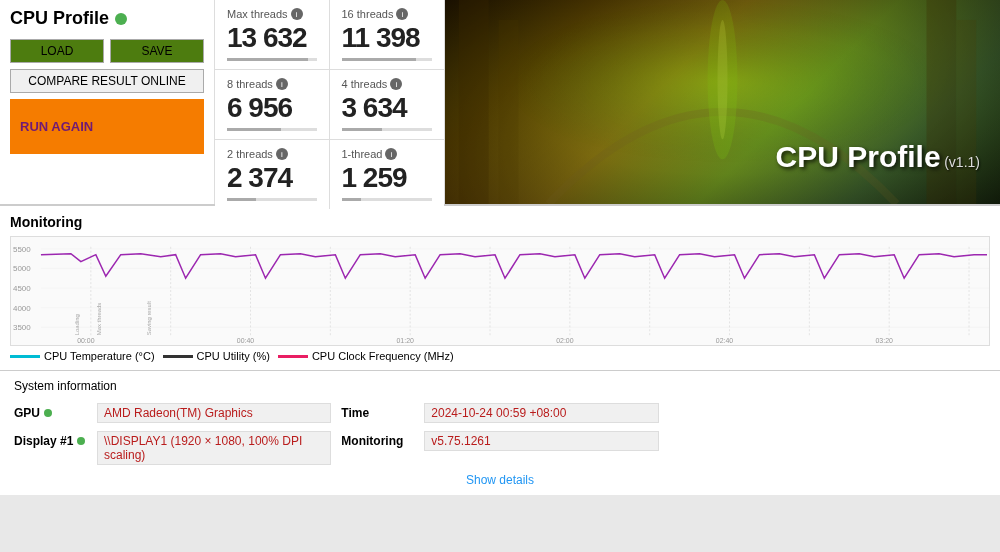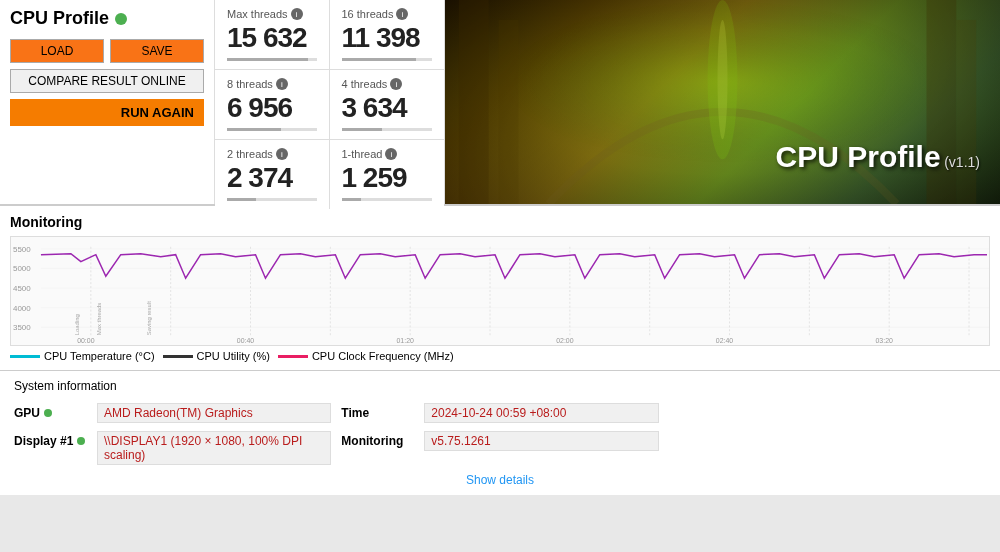--- a/index.html
+++ b/index.html
@@ -5,23 +5,23 @@
     * { box-sizing: border-box; margin: 0; padding: 0; }
     body { font-family: Arial, sans-serif; background: #e8e8e8; width: 1000px; height: 552px; overflow: hidden; font-size: 13px; }
 
     
     .header { background: #fff; padding: 0; display: flex; align-items: stretch; border-bottom: 1px solid #ccc; height: 205px; }
 
     .left-panel { width: 215px; padding: 8px 10px; border-right: 1px solid #ddd; display: flex; flex-direction: column; gap: 6px; flex-shrink: 0; }
     .left-panel h2 { font-size: 18px; font-weight: bold; display: flex; align-items: center; gap: 6px; margin-bottom: 4px; }
     .green-dot { width: 12px; height: 12px; background: #4caf50; border-radius: 50%; display: inline-block; flex-shrink: 0; }
     .btn-row { display: flex; gap: 6px; }
-    .btn { border: 1px solid #aaa; background: #f97316; padding: 4px 10px; cursor: pointer; font-size: 12px; flex: 1; text-align: center; }
+    .btn { border: 1px solid #aaa; background: #4d7c0f; padding: 4px 10px; cursor: pointer; font-size: 12px; flex: 1; text-align: center; }
     .btn-full { border: 1px solid #aaa; background: #f0f0f0; padding: 4px 10px; cursor: pointer; font-size: 12px; width: 100%; text-align: center; }
-    .btn-run { background: #f57c00; color: #000000; border: none; padding: 6px 10px; cursor: pointer; font-size: 13px; font-weight: bold; width: 100%; text-align: right; }
+    .btn-run { background: #f57c00; color: #701a75; border: none; padding: 20px 10px; cursor: pointer; font-size: 13px; font-weight: bold; width: 100%; text-align: left; }
 
     .scores-grid { display: grid; grid-template-columns: 1fr 1fr; gap: 0; width: 230px; flex-shrink: 0; border-right: 1px solid #ddd; }
     .score-cell { padding: 8px 12px; border-bottom: 1px solid #ddd; border-right: 1px solid #ddd; background: #fff; }
     .score-cell:nth-child(2n) { border-right: none; }
     .score-cell:nth-last-child(-n+2) { border-bottom: none; }
     .score-label { font-size: 11px; color: #555; display: flex; align-items: center; gap: 3px; }
     .score-value { font-size: 28px; font-weight: bold; color: #222; letter-spacing: -1px; margin-top: 2px; }
     .score-bar { height: 3px; background: #ddd; margin-top: 4px; position: relative; }
     .score-bar-fill { height: 3px; background: #aaa; }
     .info-icon { width: 12px; height: 12px; background: #666; color: #fff; border-radius: 50%; font-size: 8px; display: inline-flex; align-items: center; justify-content: center; cursor: pointer; flex-shrink: 0; }
@@ -68,21 +68,21 @@
     <button class="btn-full">COMPARE RESULT ONLINE</button>
     <button class="btn-run">RUN AGAIN</button>
   </div>
 
   <div class="scores-grid" id="scores-grid">
   <div class="score-cell">
     <div class="score-label">
       <span>Max threads</span>
       <span class="info-icon">i</span>
     </div>
-    <div class="score-value">15 632</div>
+    <div class="score-value">13 632</div>
     <div class="score-bar">
       <div class="score-bar-fill" style="width:90%"></div>
     </div>
   </div>
       <div class="score-cell">
     <div class="score-label">
       <span>16 threads</span>
       <span class="info-icon">i</span>
     </div>
     <div class="score-value">11 398</div>

